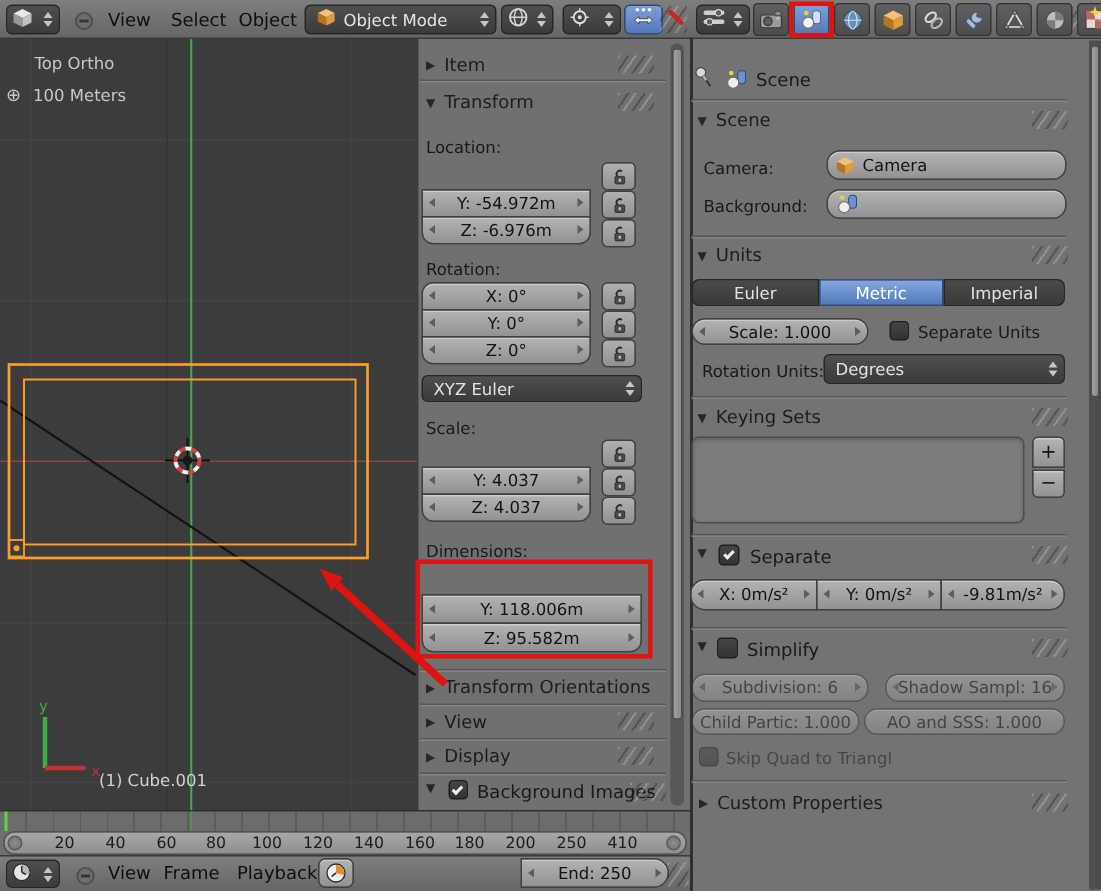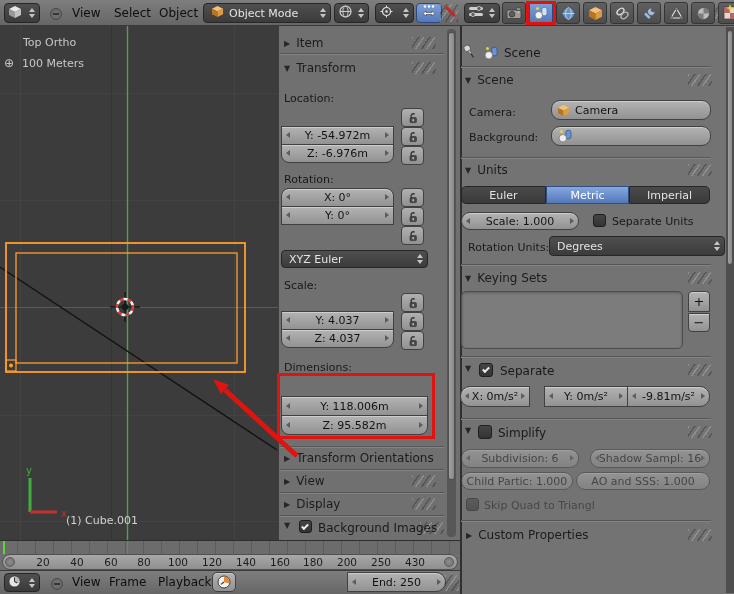--- a/index.html
+++ b/index.html
@@ -213,20 +213,25 @@
   <div class="numf gt" style="left:281px;top:188px;width:113px;height:19px">
       <i class="aL"></i>
       <span>X: 0°</span>
       <i class="aR"></i>
     </div>
   <div class="numf gm" style="left:281px;top:206px;width:113px;height:19px">
       <i class="aL"></i>
       <span>Y: 0°</span>
       <i class="aR"></i>
     </div>
+  <div class="numf gb" style="left:281px;top:224px;width:113px;height:19px">
+      <i class="aL"></i>
+      <span>Z: 0°</span>
+      <i class="aR"></i>
+    </div>
   <div class="lockbtn" style="left:401px;top:188px">
       <svg width="12" height="12" viewBox="0 0 12 12">
         <path d="M4 6 V4.2 A2.2 2.2 0 0 1 8.2 3.2" fill="none" stroke="#2f2f2f" stroke-width="1.3" transform="rotate(-26 6 4)"></path>
         <rect x="3" y="5.6" width="6.4" height="5" rx="0.8" fill="#4a4a4a" stroke="#2b2b2b" stroke-width="0.6"></rect>
         <rect x="5.4" y="7.2" width="1.6" height="2" fill="#bdbdbd"></rect>
       </svg>
     </div>
   <div class="lockbtn" style="left:401px;top:207px">
       <svg width="12" height="12" viewBox="0 0 12 12">
         <path d="M4 6 V4.2 A2.2 2.2 0 0 1 8.2 3.2" fill="none" stroke="#2f2f2f" stroke-width="1.3" transform="rotate(-26 6 4)"></path>
@@ -466,21 +471,21 @@
       <span>Imperial</span>
     </div>
   <div class="numf" style="left:461px;top:212px;width:118px;height:18px">
       <i class="aL"></i>
       <span>Scale: 1.000</span>
       <i class="aR"></i>
     </div>
   <div class="cb" style="left:593px;top:214px"></div>
   <span class="lbl" style="left:612px;top:215px">Separate Units</span>
   <span class="lbl" style="left:468px;top:241px">Rotation Units:</span>
-  <div class="dbtn dd" style="left:549px;top:236px;width:176px;height:20px">
+  <div class="dbtn dd" style="left:549px;top:236px;width:161px;height:20px">
     <span>Degrees</span>
     <span class="ud">
         <i class="up"></i>
         <i class="dn"></i>
       </span>
   </div>
 
   <div class="sep" style="left:461px;top:264px;width:250px"></div>
   <div class="phead" style="left:465px;top:271px">
       <span class="tri">▼</span>
@@ -497,21 +502,21 @@
 
   <div class="sep" style="left:461px;top:356px;width:250px"></div>
   <div class="phead" style="left:465px;top:364px">
       <span class="tri">▼</span>
     </div>
   <div class="cb" style="left:479px;top:363px;width:14px;height:14px">
       <span class="chk"></span>
     </div>
   <span class="lbl" style="left:500px;top:364px;font-size:12px">Separate</span>
   <div class="hatch" style="left:688px;top:364px"></div>
-  <div class="numf" style="left:460px;top:386px;width:70px;height:21px;border-radius:10px 0 0 10px">
+  <div class="numf" style="left:460px;top:386px;width:85px;height:21px;border-radius:10px 0 0 10px">
       <i class="aL"></i>
       <span>X: 0m/s²</span>
       <i class="aR"></i>
     </div>
   <div class="numf" style="left:544px;top:386px;width:84px;height:21px;border-radius:0">
       <i class="aL"></i>
       <span>Y: 0m/s²</span>
       <i class="aR"></i>
     </div>
   <div class="numf" style="left:627px;top:386px;width:83px;height:21px;border-radius:0 10px 10px 0">
@@ -566,21 +571,21 @@
   <span class="tick" style="left:77px;top:556px">40</span>
   <span class="tick" style="left:111px;top:556px">60</span>
   <span class="tick" style="left:144px;top:556px">80</span>
   <span class="tick" style="left:178px;top:556px">100</span>
   <span class="tick" style="left:212px;top:556px">120</span>
   <span class="tick" style="left:246px;top:556px">140</span>
   <span class="tick" style="left:280px;top:556px">160</span>
   <span class="tick" style="left:313px;top:556px">180</span>
   <span class="tick" style="left:347px;top:556px">200</span>
   <span class="tick" style="left:381px;top:556px">250</span>
-  <span class="tick" style="left:415px;top:556px">430</span>
+  <span class="tick" style="left:415px;top:556px">410</span>
 
   <div class="hdr" style="left:0;top:570px;width:460px;height:24px;border-top:1px solid #3a3a3a;border-bottom:none"></div>
   <div class="dbtn" style="left:4px;top:573px;width:36px;height:19px">
     <span style="margin-left:3px">
       <svg width="13" height="13" viewBox="0 0 14 14">
           <circle cx="7" cy="7" r="6" fill="#e6e6e6" stroke="#2c2c2c" stroke-width="0.9"></circle>
           <path d="M7 7 L7 1.6 A5.4 5.4 0 0 1 12 9 Z" fill="#b8b8b8"></path>
           <line x1="7" y1="7" x2="7" y2="2.6" stroke="#333" stroke-width="1.1"></line>
           <line x1="7" y1="7" x2="10" y2="8.6" stroke="#333" stroke-width="1.1"></line>
         </svg>

